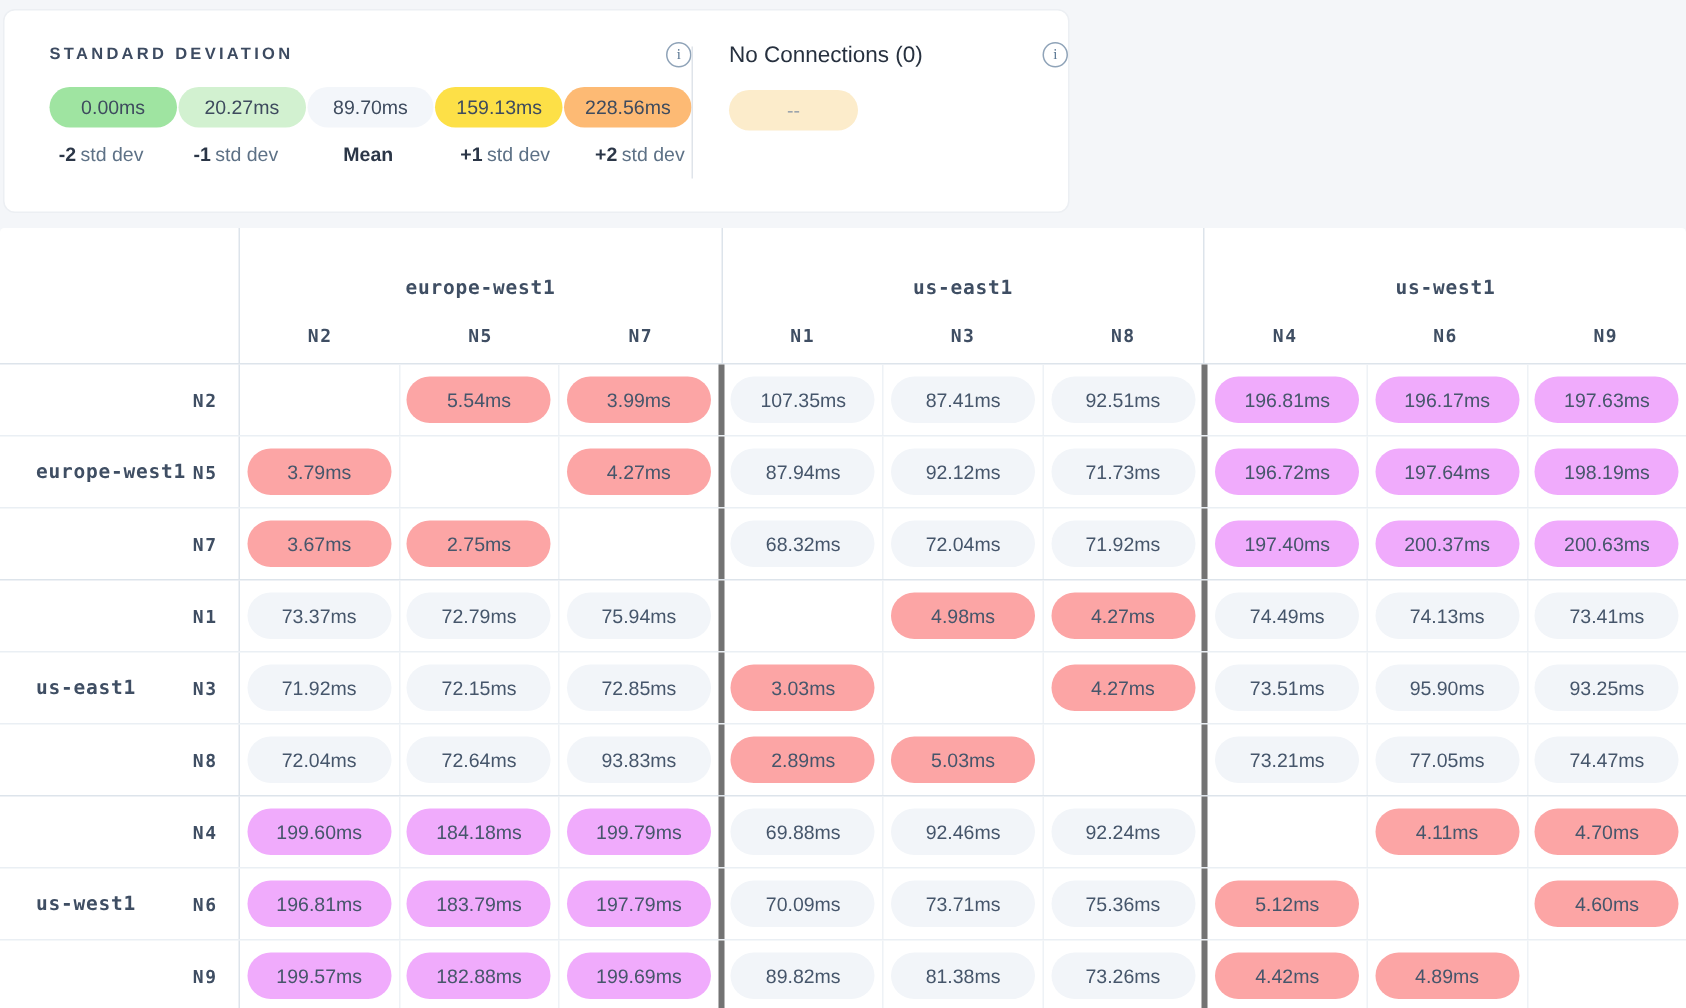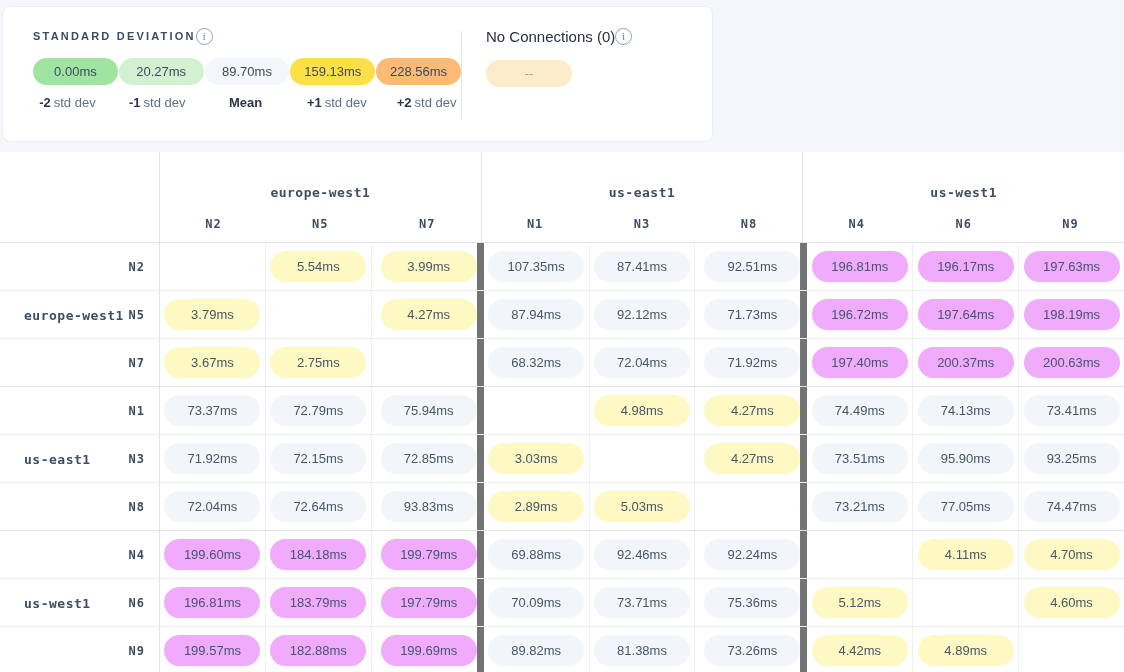--- a/index.html
+++ b/index.html
@@ -3,21 +3,21 @@
 <meta charset="utf-8">
 <style>
   html,body{margin:0;padding:0;background:#f4f6f9;width:1124px;height:672px;overflow:hidden;
     font-family:"Liberation Sans",sans-serif;}
   .mono{font-family:"DejaVu Sans Mono",monospace;font-weight:bold;color:#3f4e63;}
 
   
   .card{width:711px;height:136px;margin:6px 0 0 2px;background:#fff;border:1px solid #eceff3;
     border-radius:8px;box-sizing:border-box;display:flex;}
   .leg{padding:20px 0 0 30px;width:458px;box-sizing:border-box;}
-  .title-row{display:flex;align-items:center;gap:0;height:18px;}
+  .title-row{display:flex;align-items:center;gap:0;height:18px;justify-content:space-between;}
   .leg-title{font-size:11px;font-weight:bold;letter-spacing:2.2px;color:#3d4b61;}
   .info{width:15px;height:15px;border:1px solid #8fa3b8;border-radius:50%;display:inline-flex;
     align-items:center;justify-content:center;font-size:10px;color:#5b7894;font-family:"Liberation Serif",serif;}
   .info::before{content:"i";}
   .lpills{display:flex;gap:1px;margin-top:13px;}
   .lpill{width:86px;height:27px;border-radius:14px;display:flex;align-items:center;justify-content:center;
     font-size:13px;color:#3e4b5e;box-sizing:border-box;}
   .lpill.green-strong{background:#9fe4a1;}
   .lpill.green-light{background:#d2f1d0;}
   .lpill.neutral{background:#f3f6fa;}
@@ -44,25 +44,25 @@
   .nrow .nlab{flex:1;text-align:center;font-size:12px;letter-spacing:1px;}
 
   .rgroup{position:relative;}
   .rgroup + .rgroup{border-top:1px solid #dde4eb;}
   .region-label{position:absolute;left:24px;top:50%;transform:translateY(-50%);font-size:13px;letter-spacing:0.5px;}
   .mrow{display:flex;height:47px;}
   .mrow + .mrow{border-top:1px solid #eaeff4;}
   .rowhead{width:160px;box-sizing:border-box;border-right:1px solid #dde4eb;display:flex;align-items:center;
     justify-content:flex-end;padding-right:14px;font-size:12px;letter-spacing:1px;}
   .cell{flex:1;display:flex;align-items:center;justify-content:center;border-right:1px solid #eef2f6;box-sizing:border-box;}
-  .cell:nth-child(4),.cell:nth-child(7){border-right:7px solid #737373;justify-content:flex-end;}
+  .cell:nth-child(4),.cell:nth-child(7){border-right:4px solid #737373;}
   .cell:nth-child(10){border-right:none;}
   .pill{display:inline-flex;align-items:center;justify-content:center;min-width:96px;height:31px;
     border-radius:16px;font-size:13px;color:#46566b;padding:0 12px;box-sizing:border-box;}
-  .pill.green{background:#fef9c3;}
+  .pill.green{background:#fca5a5;}
   .pill.neutral{background:#f2f5f9;}
   .pill.blue{background:#f0abfc;}
 </style>
 </head>
 <body>
 
 <div class="card">
   <div class="leg">
     <div class="title-row">
       <span class="leg-title">STANDARD DEVIATION</span>

